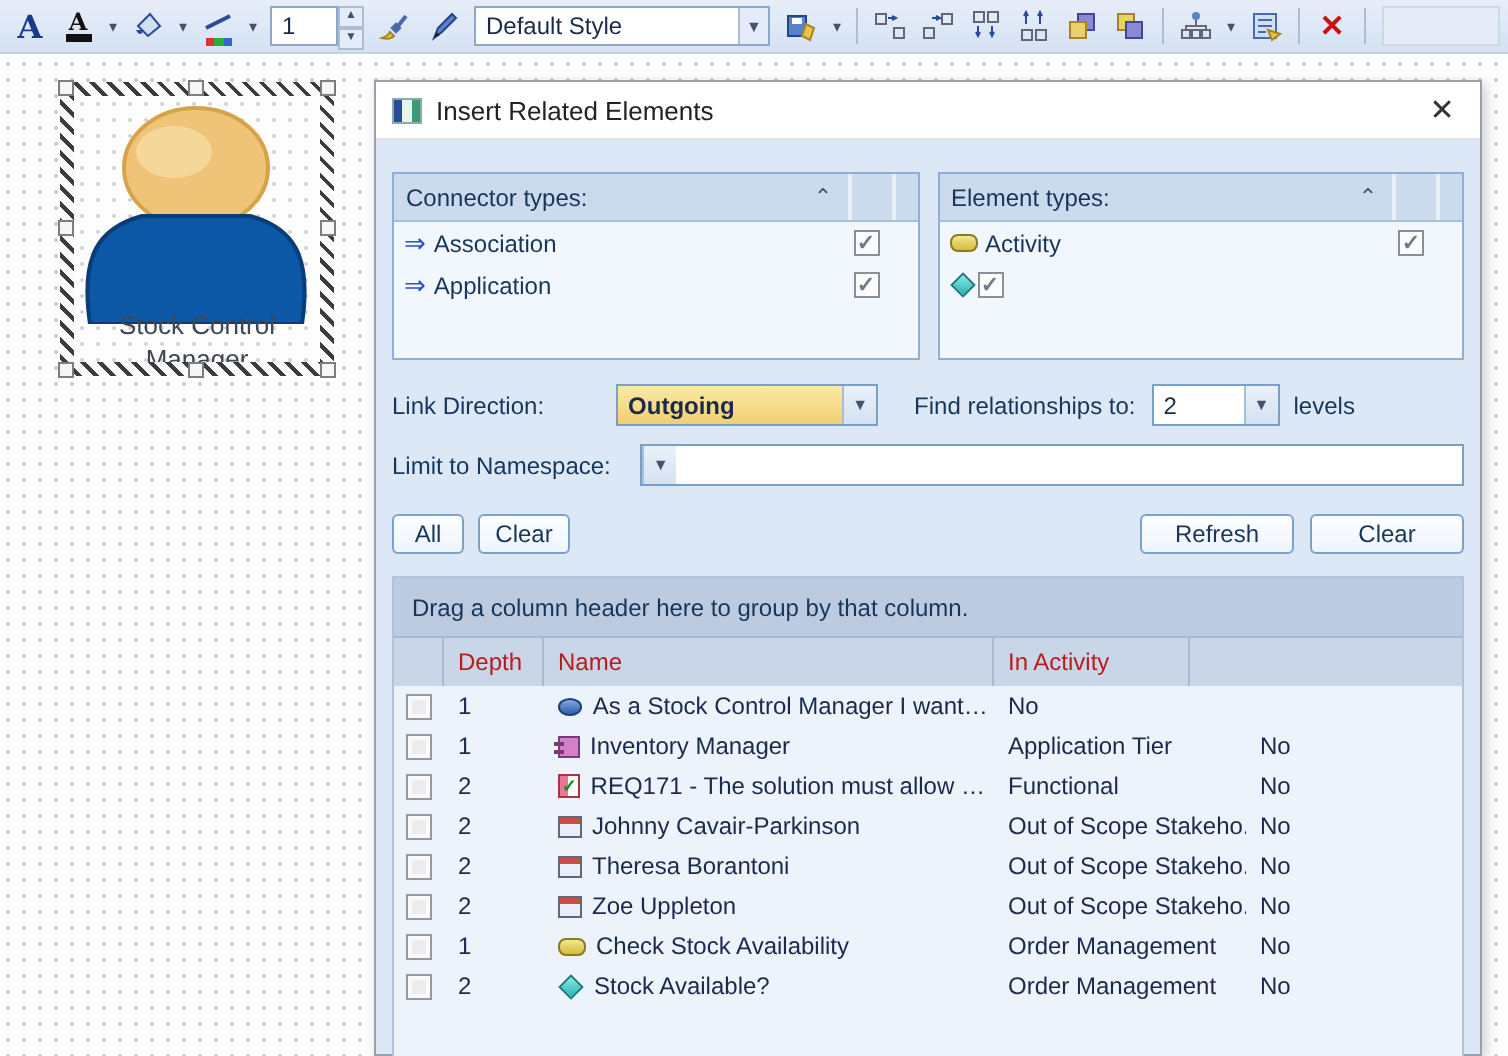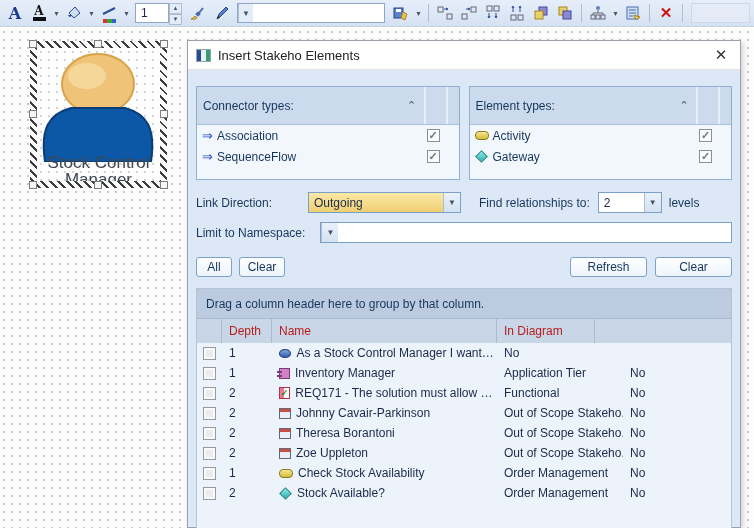--- a/index.html
+++ b/index.html
@@ -40,36 +40,36 @@
     background-image:radial-gradient(circle,#c9c9c9 0.8px, transparent 1px);
     background-size:8px 8px; }
   .selection { position:absolute; left:30px; top:13px; width:137px; height:147px;
     background:repeating-linear-gradient(45deg,#3c3c3c 0 2px,#fafafa 2px 6px); }
   .sel-inner { position:absolute; inset:7px; background:#fdfdfe;
     background-image:radial-gradient(circle,#d4d4d4 0.8px, transparent 1px);
     background-size:8px 8px; overflow:hidden; }
   .handle { position:absolute; width:8px; height:8px; background:#f6f6f6;
     border:1px solid #7d7d7d; }
   .actor-label { position:absolute; left:0; right:0; top:106px; text-align:center;
-    font-size:17px; color:#3f4750; line-height:17px; white-space:pre-line; }
+    font-size:13px; color:#3f4750; line-height:17px; white-space:pre-line; }
 
   
   .dialog { position:absolute; left:187px; top:40px; width:554px; height:488px;
     background:#dde8f6; border:1px solid #9aa1ab; box-shadow:2px 2px 6px rgba(0,0,0,.18); }
   .titlebar { height:29px; background:#fff; border-bottom:1px solid #e4e4e4;
     display:flex; align-items:center; padding:0 8px; }
   .title-icon { width:15px; height:13px; border:1px solid #8aa; margin-right:7px;
     background:linear-gradient(90deg,#2a4a9a 0 4px,#e8f2ee 4px 9px,#3a9a7a 9px); flex:none; }
   .title-text { flex:1; font-size:13px; color:#222; }
   .close-x { width:22px; text-align:center; font-size:15px; color:#333; }
   .dlg-body { padding:16px 8px 0 8px; }
 
   .panels { display:flex; gap:9px; }
   .panel { width:265px; height:94px; background:#f2f7fd; border:1px solid #8fb0d2; }
-  .panel-head { height:38px; background:#cbdaec; border-bottom:1px solid #aac0da;
+  .panel-head { height:24px; background:#cbdaec; border-bottom:1px solid #aac0da;
     display:flex; align-items:stretch; color:#16365c; }
   .panel-head .ph-label { flex:1; display:flex; align-items:center; padding-left:6px; }
   .panel-head .chev { width:24px; display:flex; align-items:center; justify-content:center;
     color:#44536b; font-size:11px; }
   .panel-head .hcell1 { width:22px; border-left:2px solid #e7f0f9; }
   .panel-head .hcell2 { width:13px; border-left:2px solid #e7f0f9; }
   .p-row { height:21px; display:flex; align-items:center; padding-left:5px; color:#16365c; }
   .p-row .lbl { flex:1; padding-left:4px; }
   .cb { width:13px; height:13px; background:#fbfbfb; border:1px solid #8a9099;
     margin-right:19px; display:flex; align-items:center; justify-content:center; flex:none; }
@@ -96,21 +96,21 @@
 
   .field-row { display:flex; align-items:center; margin-top:12px; }
   .flabel { color:#16365c; }
   .combo { height:21px; border:1px solid #7ba0c8; background:#fff; display:flex;
     align-items:center; }
   .combo .val { flex:1; padding-left:5px; white-space:nowrap; overflow:hidden; }
   .combo .drop { width:17px; height:100%; background:linear-gradient(#eaf1fa,#d4e2f1);
     border-left:1px solid #a8bfd8; display:flex; align-items:center; justify-content:center;
     font-size:8px; color:#44536b; }
   .combo.yellow { background:linear-gradient(#fbe9a8,#f0cf72); }
-  .w-direction { width:153px; margin-left:36px; }
+  .w-direction { width:131px; margin-left:36px;font-weight:bold; }
   .w-levels { width:64px; margin-left:8px; }
   .w-namespace { flex:1; margin-left:15px; }
 
   .btn-row { display:flex; align-items:center; margin-top:14px; }
   .btn { height:20px; border:1px solid #7da2c9; border-radius:3px; color:#16365c;
     background:linear-gradient(#feffff,#edf4fb); display:flex; align-items:center;
     justify-content:center; }
   .btn-all { width:36px; } .btn-clear-l { width:46px; margin-left:7px; }
   .btn-refresh { width:77px; margin-left:auto; } .btn-clear-r { width:77px; margin-left:8px; }
 
@@ -175,20 +175,21 @@
         <line x1="10" y1="8" x2="14" y2="3" stroke="#4a6ab0" stroke-width="2"></line>
       </svg>
   </div>
   <div class="tbtn">
     <svg width="16" height="16">
         <path d="M4 14 L6 9 L13 2 L15 4 L8 11 Z" fill="#5a82c8" stroke="#23458c"></path>
         <path d="M4 14 l1.5 -3 l1.5 1.5z" fill="#222"></path>
       </svg>
   </div>
   <div class="combo-style">
+    <span class="val">Default Style</span>
     <span class="drop">▼</span>
   </div>
   <div class="tbtn">
     <svg width="16" height="16">
         <rect x="1" y="3" width="9" height="10" fill="#5a82c8" stroke="#23458c"></rect>
         <rect x="3" y="4" width="5" height="3" fill="#fff"></rect>
         <path d="M8 13 L10 7 L14 9 L12 15z" fill="#e8c24a" stroke="#a8861f"></path>
       </svg>
   </div>
     <span class="caret">▾</span>
@@ -277,60 +278,59 @@
     <div class="handle" style="right:-1px;top:69px"></div>
     <div class="handle" style="left:-1px;bottom:-1px"></div>
     <div class="handle" style="left:64px;bottom:-1px"></div>
     <div class="handle" style="right:-1px;bottom:-1px"></div>
   </div>
 </div>
 
 <div class="dialog">
   <div class="titlebar">
     <span class="title-icon"></span>
-    <span class="title-text">Insert Stakeho Elements</span>
+    <span class="title-text">Insert Related Elements</span>
     <span class="close-x">✕</span>
   </div>
   <div class="dlg-body">
 
     <div class="panels">
       <div class="panel">
         <div class="panel-head">
           <span class="ph-label">Connector types:</span>
           <span class="chev">⌃</span>
           <span class="hcell1"></span>
           <span class="hcell2"></span>
         </div>
         <div class="p-row">
           <span class="arrow-ic">⇒</span>
           <span class="lbl">Association</span>
           <span class="cb checked"></span>
         </div>
         <div class="p-row">
           <span class="arrow-ic">⇒</span>
-          <span class="lbl">SequenceFlow</span>
+          <span class="lbl">Application</span>
           <span class="cb checked"></span>
         </div>
       </div>
 
       <div class="panel">
         <div class="panel-head">
           <span class="ph-label">Element types:</span>
           <span class="chev">⌃</span>
           <span class="hcell1"></span>
           <span class="hcell2"></span>
         </div>
         <div class="p-row">
           <span class="ic-activity"></span>
           <span class="lbl">Activity</span>
           <span class="cb checked"></span>
         </div>
         <div class="p-row">
           <span class="ic-gateway" style="margin:0 3px 0 2px"></span>
-          <span class="lbl">Gateway</span>
           <span class="cb checked"></span>
         </div>
       </div>
     </div>
 
     <div class="field-row">
       <span class="flabel">Link Direction:</span>
       <div class="combo yellow w-direction">
         <span class="val">Outgoing</span>
         <span class="drop">▼</span>
@@ -356,21 +356,21 @@
       <div class="btn btn-refresh">Refresh</div>
       <div class="btn btn-clear-r">Clear</div>
     </div>
 
     <div class="grid">
       <div class="group-bar">Drag a column header here to group by that column.</div>
       <div class="grid-head">
         <span class="hc c-check"></span>
         <span class="hc c-depth">Depth</span>
         <span class="hc c-name">Name</span>
-        <span class="hc c-indiag">In Diagram</span>
+        <span class="hc c-indiag">In Activity</span>
         <span class="hc c-fill" style="border-right:none"></span>
       </div>
       <div id="grid-rows">
           <div class="grid-row">
             <span class="cell c-check">
               <span class="rcb"></span>
             </span>
             <span class="cell c-depth">1</span>
             <span class="cell c-name">
               <span class="ic-ellipse"></span>

